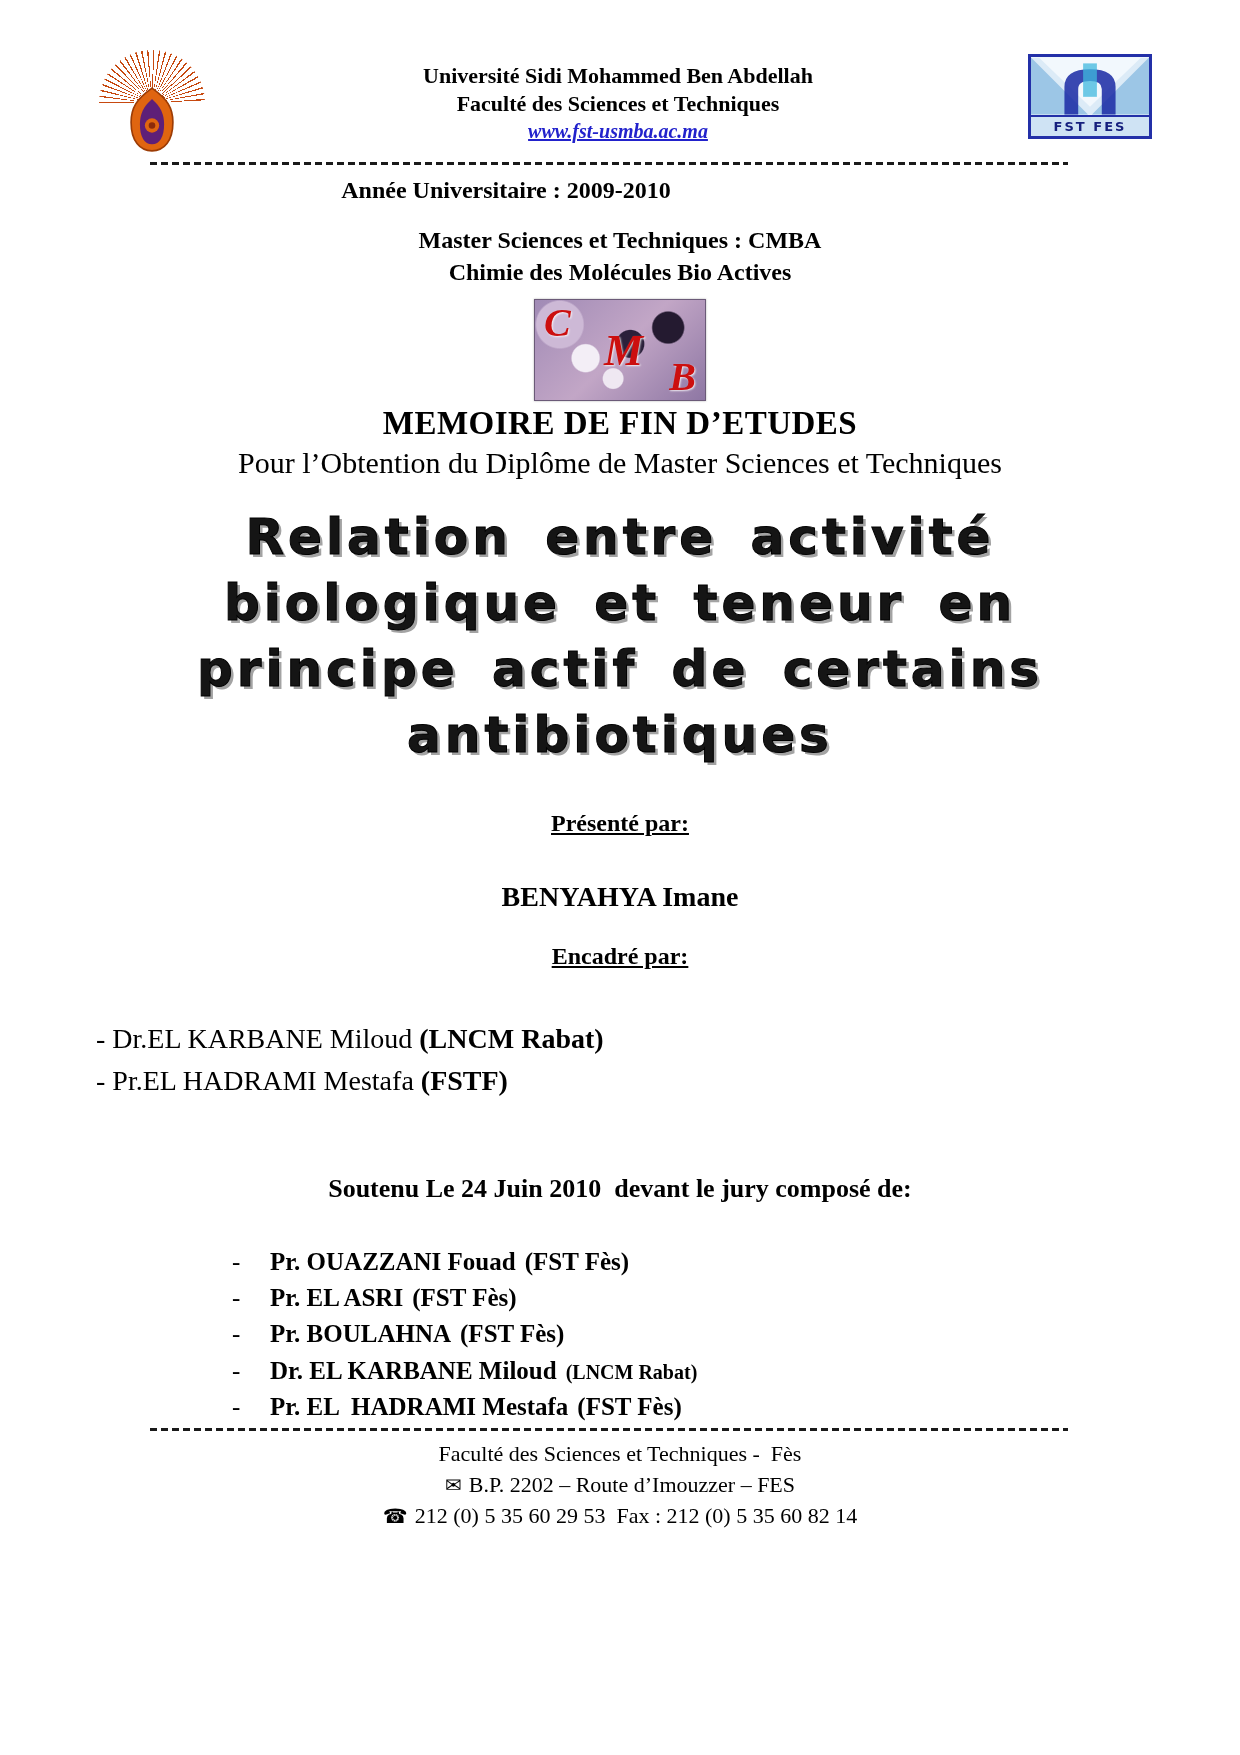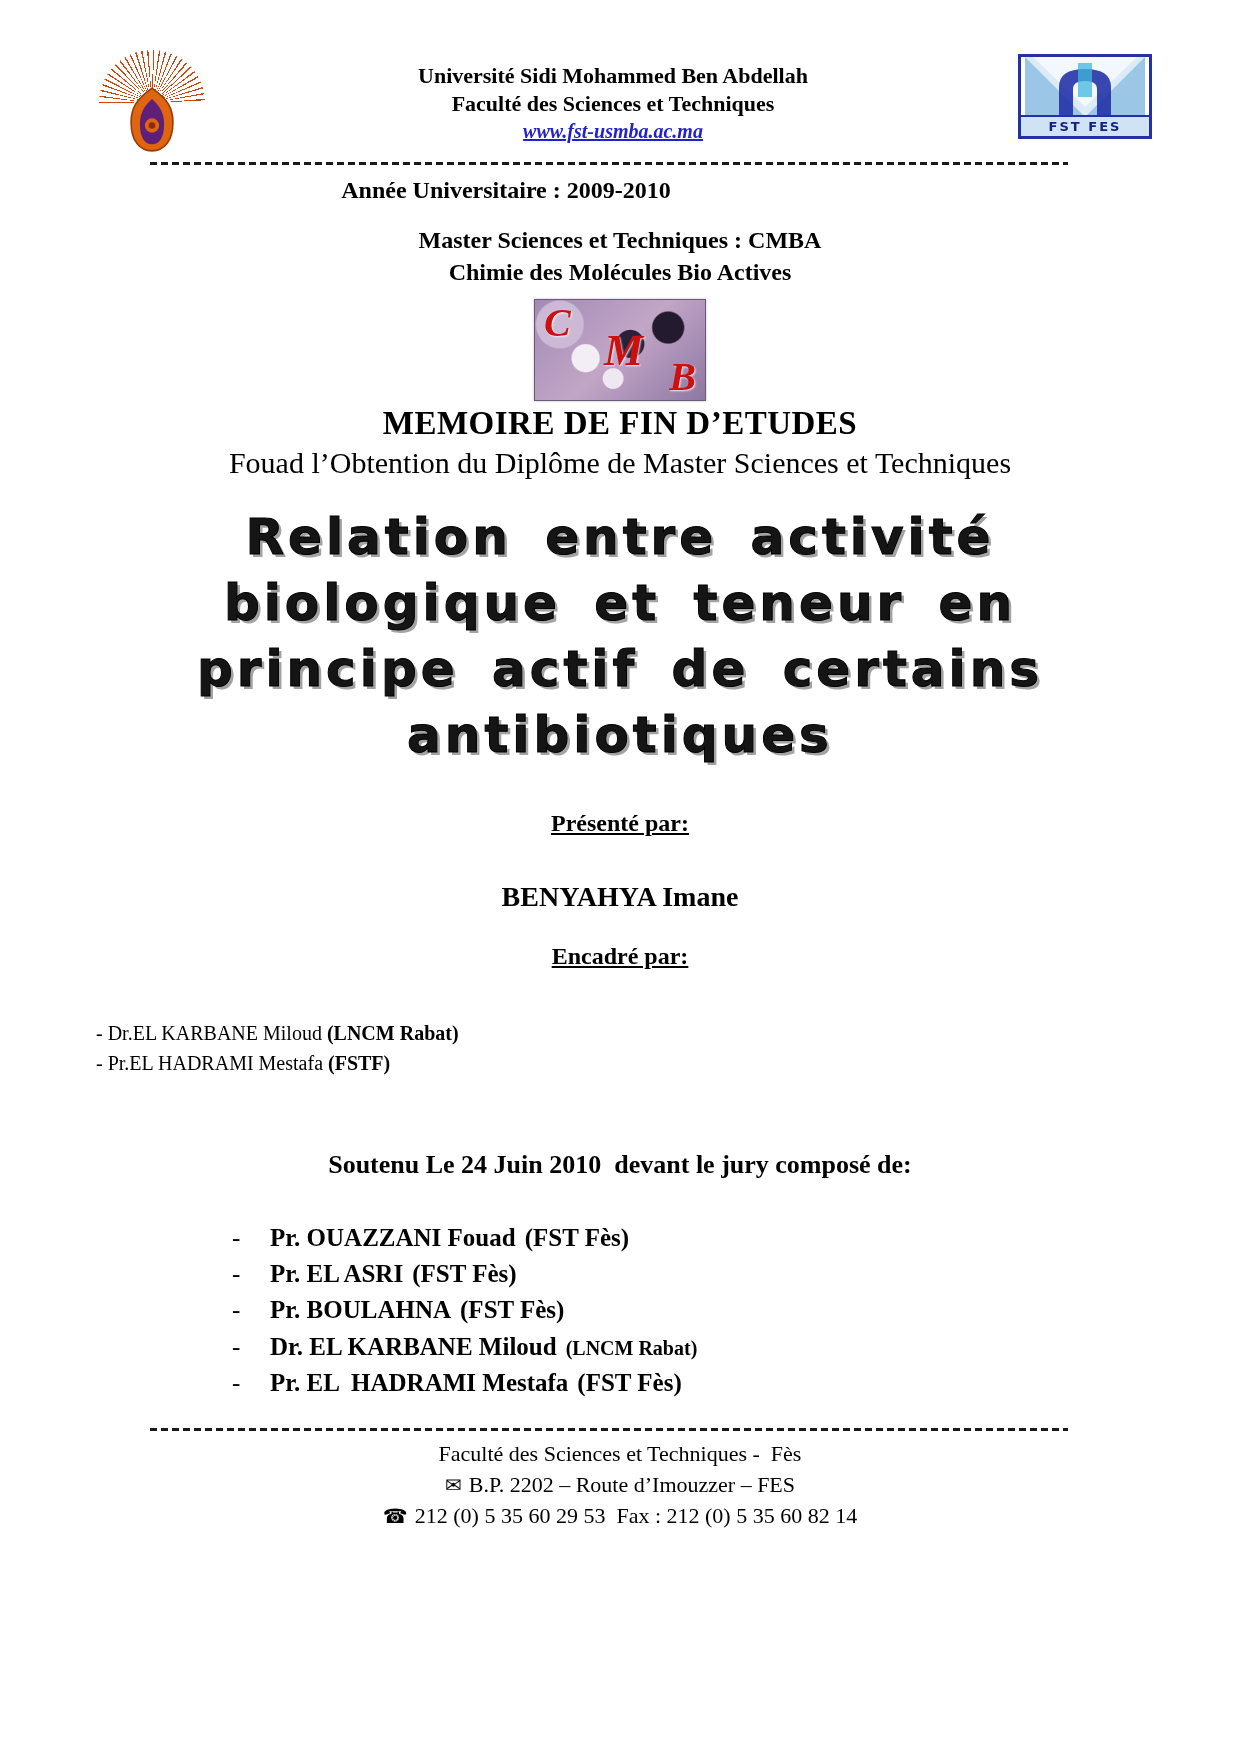--- a/index.html
+++ b/index.html
@@ -23,21 +23,21 @@
              font-style:italic; color:#2222cc; text-decoration:underline; cursor:pointer; }
 
   .seal { position:relative; width:112px; height:106px; flex:none; }
   .seal-rays {
     position:absolute; top:0; left:50%; transform:translateX(-50%);
     width:106px; height:53px; border-radius:106px 106px 0 0; overflow:hidden;
     background:repeating-conic-gradient(from -90deg at 50% 100%, #c7490f 0deg 1.6deg, transparent 1.6deg 6.5deg);
   }
   .seal-body { position:absolute; left:50%; bottom:0; transform:translateX(-50%); width:66px; height:72px; }
 
-  .fst-logo { flex:none; width:134px; border:3px solid #2330a8; background:#fff; margin-top:4px; }
+  .fst-logo { flex:none; width:124px; border:3px solid #2330a8; background:#fff; margin-top:4px; }
   .fst-art { display:block; width:100%; height:58px; }
   .fst-caption { border-top:2px solid #2330a8; background:#cfe3f4; color:#16207e;
                  font-family:"DejaVu Sans", sans-serif; font-weight:bold; font-size:13px;
                  text-align:center; letter-spacing:2px; padding:2px 0; }
 
   
   .dashes { height:3px; background:repeating-linear-gradient(90deg, #1a1a1a 0 7px, transparent 7px 11px); }
   .top-dashes { margin:6px 172px 0 150px; }
   .footer-dashes { margin:0 172px 8px 150px; }
 
@@ -71,21 +71,21 @@
                 font-family:"DejaVu Sans", sans-serif; font-weight:bold; color:#151515; }
   .mt-line { font-size:50px; line-height:1.32; letter-spacing:4px; word-spacing:12px;
              text-shadow:3px 3px 0 #a3a3a3; -webkit-text-stroke:1px #000; }
 
   
   .label-u { text-align:center; font-size:24px; font-weight:bold; text-decoration:underline; }
   .presented-label { margin-top:42px; }
   .student-name { text-align:center; font-size:28px; font-weight:bold; margin-top:44px; }
   .encadre-label { margin-top:30px; }
 
-  .supervisors { margin:48px 0 0 96px; font-size:20px; line-height:1.5; }
+  .supervisors { margin:48px 0 0 96px; font-size:28px; line-height:1.5; }
   .sup-aff { font-weight:bold; }
 
   .defense-intro { text-align:center; font-size:26px; font-weight:bold; margin-top:72px; }
 
   .jury { margin:40px 0 0 232px; font-size:25px; font-weight:bold; line-height:1.45; }
   .jury-row { display:flex; align-items:baseline; }
   .jury-dash { width:38px; font-weight:normal; flex:none; }
   .jury-aff { margin-left:9px; }
   .jury-aff.aff-small { font-size:20px; }
 
@@ -140,21 +140,21 @@
 
   <div class="cmba-wrap">
     <div class="cmba-logo">
       <span class="cl cl-c">C</span>
       <span class="cl cl-m">M</span>
       <span class="cl cl-b">B</span>
     </div>
   </div>
 
   <div class="memoire-title">MEMOIRE DE FIN D’ETUDES</div>
-  <div class="memoire-sub">Fouad l’Obtention du Diplôme de Master Sciences et Techniques</div>
+  <div class="memoire-sub">Pour l’Obtention du Diplôme de Master Sciences et Techniques</div>
 
   <div class="main-title">
     <div class="mt-line">Relation entre activité</div>
     <div class="mt-line">biologique et teneur en</div>
     <div class="mt-line">principe actif de certains</div>
     <div class="mt-line">antibiotiques</div>
   </div>
 
   <div class="label-u presented-label">Présenté par:</div>
   <div class="student-name">BENYAHYA Imane</div>

